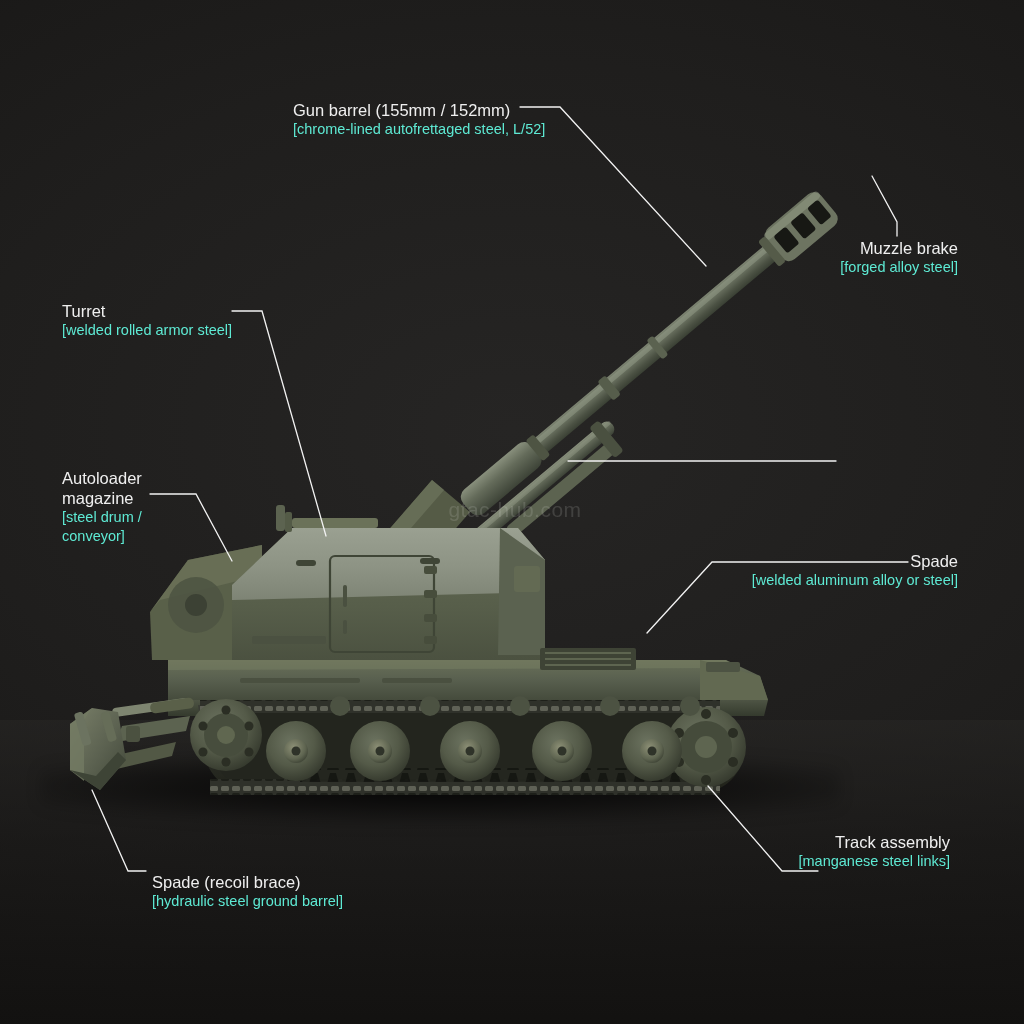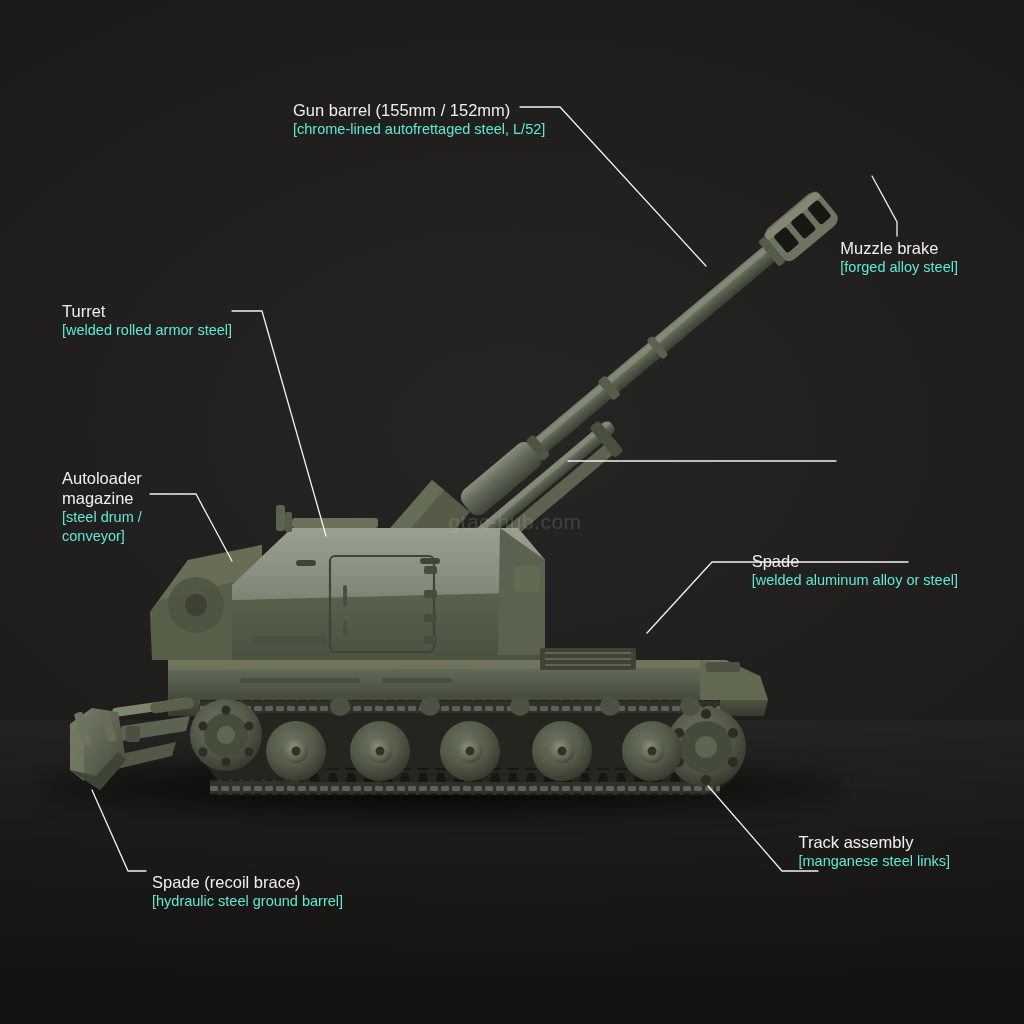--- a/index.html
+++ b/index.html
@@ -21,27 +21,27 @@
   }
   #ground-shadow{
     position:absolute;left:40px;top:748px;width:800px;height:78px;
     background:radial-gradient(60% 50% at 50% 50%, rgba(0,0,0,.85) 0%, rgba(0,0,0,.45) 55%, rgba(0,0,0,0) 100%);
     filter:blur(7px);
   }
   svg.layer{position:absolute;left:0;top:0;width:1024px;height:1024px;overflow:visible;}
   .callout{position:absolute;color:#efefef;}
   .callout .l1{font-size:16.5px;line-height:20px;white-space:nowrap;}
   .callout .l2{font-size:14.5px;line-height:19px;color:#5eead4;white-space:nowrap;}
-  .callout.right{text-align:left;}
+  .callout.right{text-align:right;}
   .callout.left{text-align:left;}
   .callout.wrap .l1,.callout.wrap .l2{white-space:normal;}
   #watermark{
     position:absolute;left:415px;top:498px;width:200px;
     font-size:21px;letter-spacing:.5px;color:rgba(215,215,210,.17);
-    text-align:center;pointer-events:none;margin-top:12px;
+    text-align:center;pointer-events:none;
   }
 </style>
 </head>
 <body>
 
 <div id="stage">
 
   <div id="bg-vignette"></div>
   <div id="bg-floor"></div>
   <div id="ground-shadow"></div>

